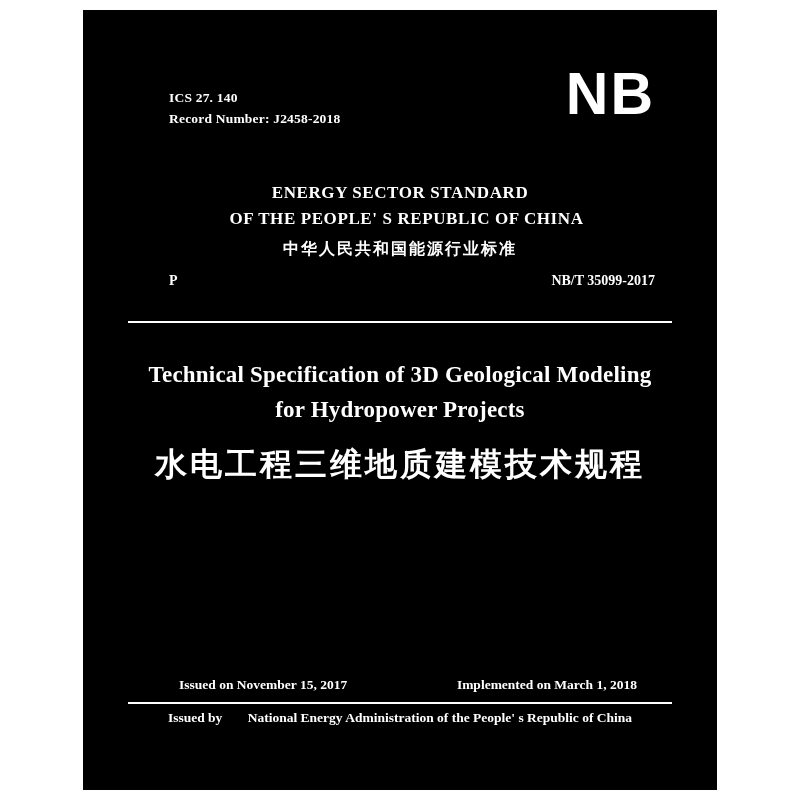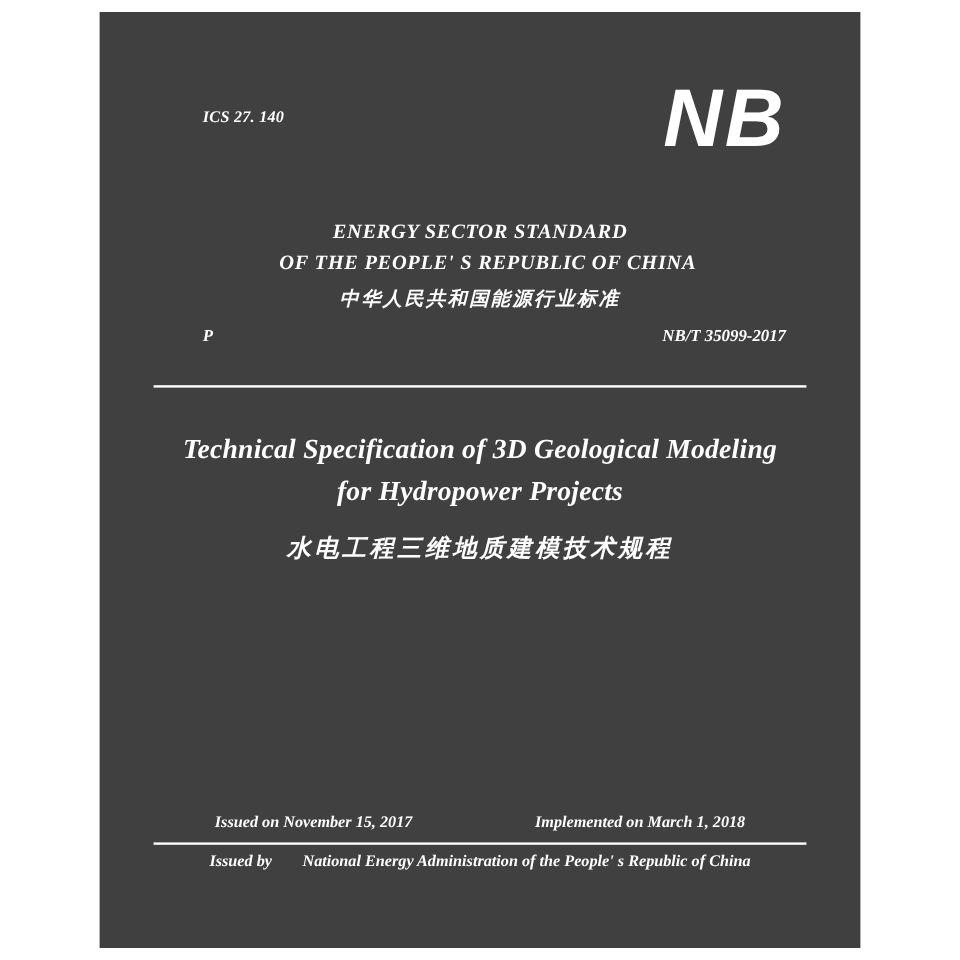--- a/index.html
+++ b/index.html
@@ -18,42 +18,41 @@
     height: 800px;
     background: #ffffff;
     overflow: hidden;
   }
   .cover {
     position: absolute;
     left: 83px;
     top: 10px;
     width: 634px;
     height: 780px;
-    background: #404040;
+    background: #000000;
     color: #ffffff;
     box-sizing: border-box;
-    font-style: italic;
   }
   
   .codes {
     position: absolute;
     left: 86px;
     top: 78px;
     font-size: 13.5px;
     font-weight: bold;
     line-height: 1.55;
     letter-spacing: 0.2px;
   }
   .codes div { white-space: nowrap; }
   
   .nb-logo {
     position: absolute;
     right: 62px;
     top: 55px;
-    font-size: 68px;
+    font-size: 59px;
     font-weight: bold;
     letter-spacing: 2px;
     line-height: 1;
     font-family: "Liberation Sans", sans-serif;
   }
   
   .std-block {
     position: absolute;
     left: 0;
     right: 0;
@@ -111,30 +110,30 @@
     text-align: center;
   }
   .title-en {
     font-size: 23px;
     font-weight: bold;
     line-height: 1.5;
     letter-spacing: 0.2px;
   }
   .title-cn {
     margin-top: 16px;
-    font-size: 20px;
+    font-size: 32px;
     font-weight: bold;
     letter-spacing: 3px;
     font-family: "DejaVu Sans", sans-serif;
   }
   
   .dates {
     position: absolute;
     left: 96px;
-    right: 96px;
+    right: 80px;
     top: 667px;
     display: flex;
     justify-content: space-between;
     font-size: 13.5px;
     font-weight: bold;
   }
   
   .issuer {
     position: absolute;
     left: 0;
@@ -147,20 +146,21 @@
   .issuer .lbl { margin-right: 22px; }
 </style>
 </head>
 <body>
 
 <div class="page">
   <div class="cover">
 
     <div class="codes">
       <div>ICS 27. 140</div>
+      <div>Record Number: J2458-2018</div>
     </div>
 
     <div class="nb-logo">NB</div>
 
     <div class="std-block">
       <div class="std-en1">ENERGY SECTOR STANDARD</div>
       <div class="std-en2">OF THE PEOPLE' S REPUBLIC OF CHINA</div>
       <div class="std-cn">中华人民共和国能源行业标准</div>
     </div>
 

